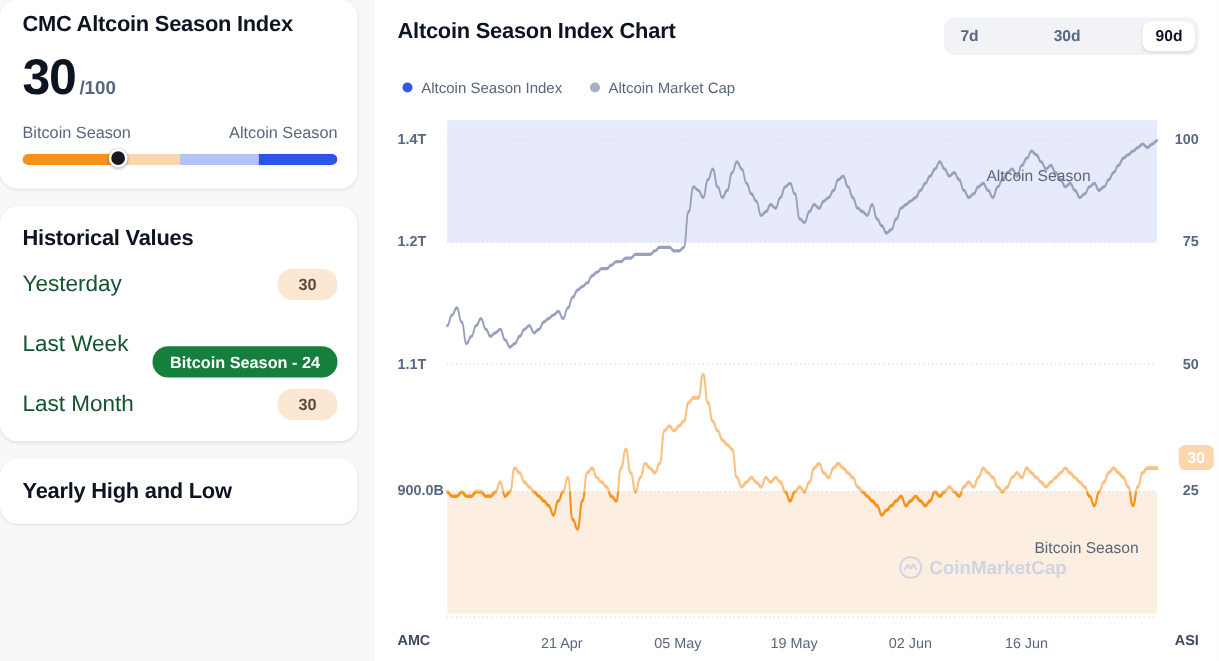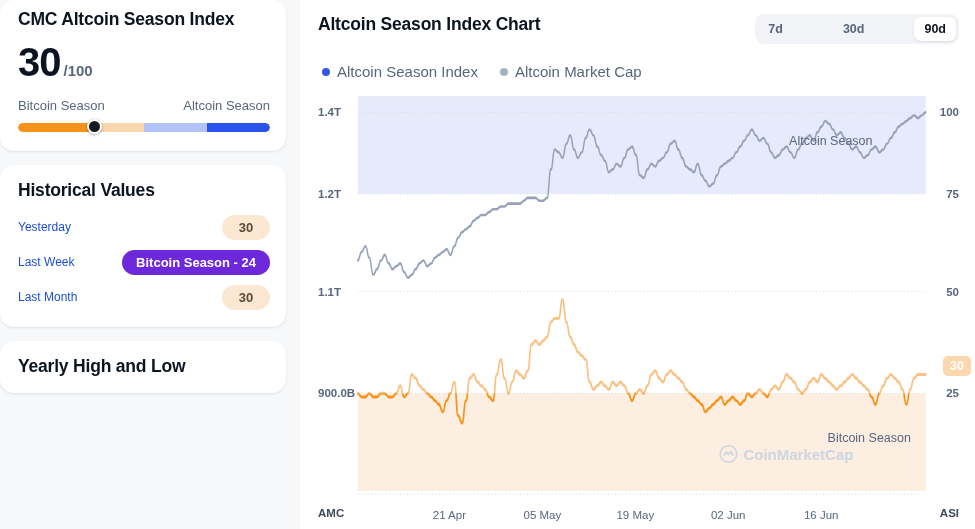--- a/index.html
+++ b/index.html
@@ -53,28 +53,28 @@
   .gauge-knob {
     position: absolute; top: -2px; left: 27.5%;
     width: 15px; height: 15px; border-radius: 50%;
     background: #17171f; border: 2.5px solid #fff;
     box-shadow: 0 0 0 1px rgba(0,0,0,.06), 0 1px 3px rgba(0,0,0,.25);
   }
 
   
   .rows { margin-top: 13px; display: flex; flex-direction: column; gap: 9px; }
   .row { display: flex; align-items: center; justify-content: space-between; min-height: 26px; }
-  .row-label { font-size: 12px; color: #1d4ed8; line-height: 1.28; }
+  .row-label { font-size: 18px; color: #14532d; line-height: 1.28; }
   .row-label .sub { display: block; }
   .pill {
     font-size: 13px; font-weight: 700; border-radius: 14px;
     padding: 5px 14px; white-space: nowrap; text-align: center;
   }
   .pill-soft { background: #fce7d2; color: #5a4a3a; font-weight: 600; min-width: 48px; }
-  .pill-orange { background: #6d28d9; color: #ffffff; }
+  .pill-orange { background: #15803d; color: #ffffff; margin-top: 27px; }
   .pill-blue { background: #3556e8; color: #ffffff; }
 
   
   .chartpanel {
     flex: 1; height: 529px; background: #ffffff;
     position: relative; padding: 14px 16px 0 18px;
   }
   .chart-head { display: flex; align-items: flex-start; justify-content: space-between; }
   .chart-title { font-size: 17.5px; font-weight: 700; color: #0d1421; letter-spacing: -.2px; }
   .range-toggle {
@@ -84,21 +84,21 @@
     border: 0; background: transparent; cursor: pointer;
     font-family: inherit; font-size: 12.5px; font-weight: 700; color: #58667e;
     padding: 5px 10px; border-radius: 7px;
   }
   .range-toggle button.active {
     background: #ffffff; color: #0d1421;
     box-shadow: 0 1px 2px rgba(16,24,40,.10);
   }
 
   .legend { display: flex; gap: 22px; margin-top: 19px; padding-left: 4px; }
-  .legend-item { display: flex; align-items: center; gap: 7px; font-size: 15px; color: #58667e; }
+  .legend-item { display: flex; align-items: center; gap: 7px; font-size: 12px; color: #58667e; }
   .dot { width: 8px; height: 8px; border-radius: 50%; display: inline-block; }
   .dot-blue { background: #3556e8; }
   .dot-grey { background: #a6b0c3; }
 
   .plot { position: absolute; left: 18px; right: 16px; top: 88px; bottom: 34px; }
   .plot svg { width: 100%; height: 100%; display: block; overflow: visible; }
 
   .ytick {
     position: absolute; font-size: 11.5px; font-weight: 700; color: #58667e;
     transform: translateY(-50%);

